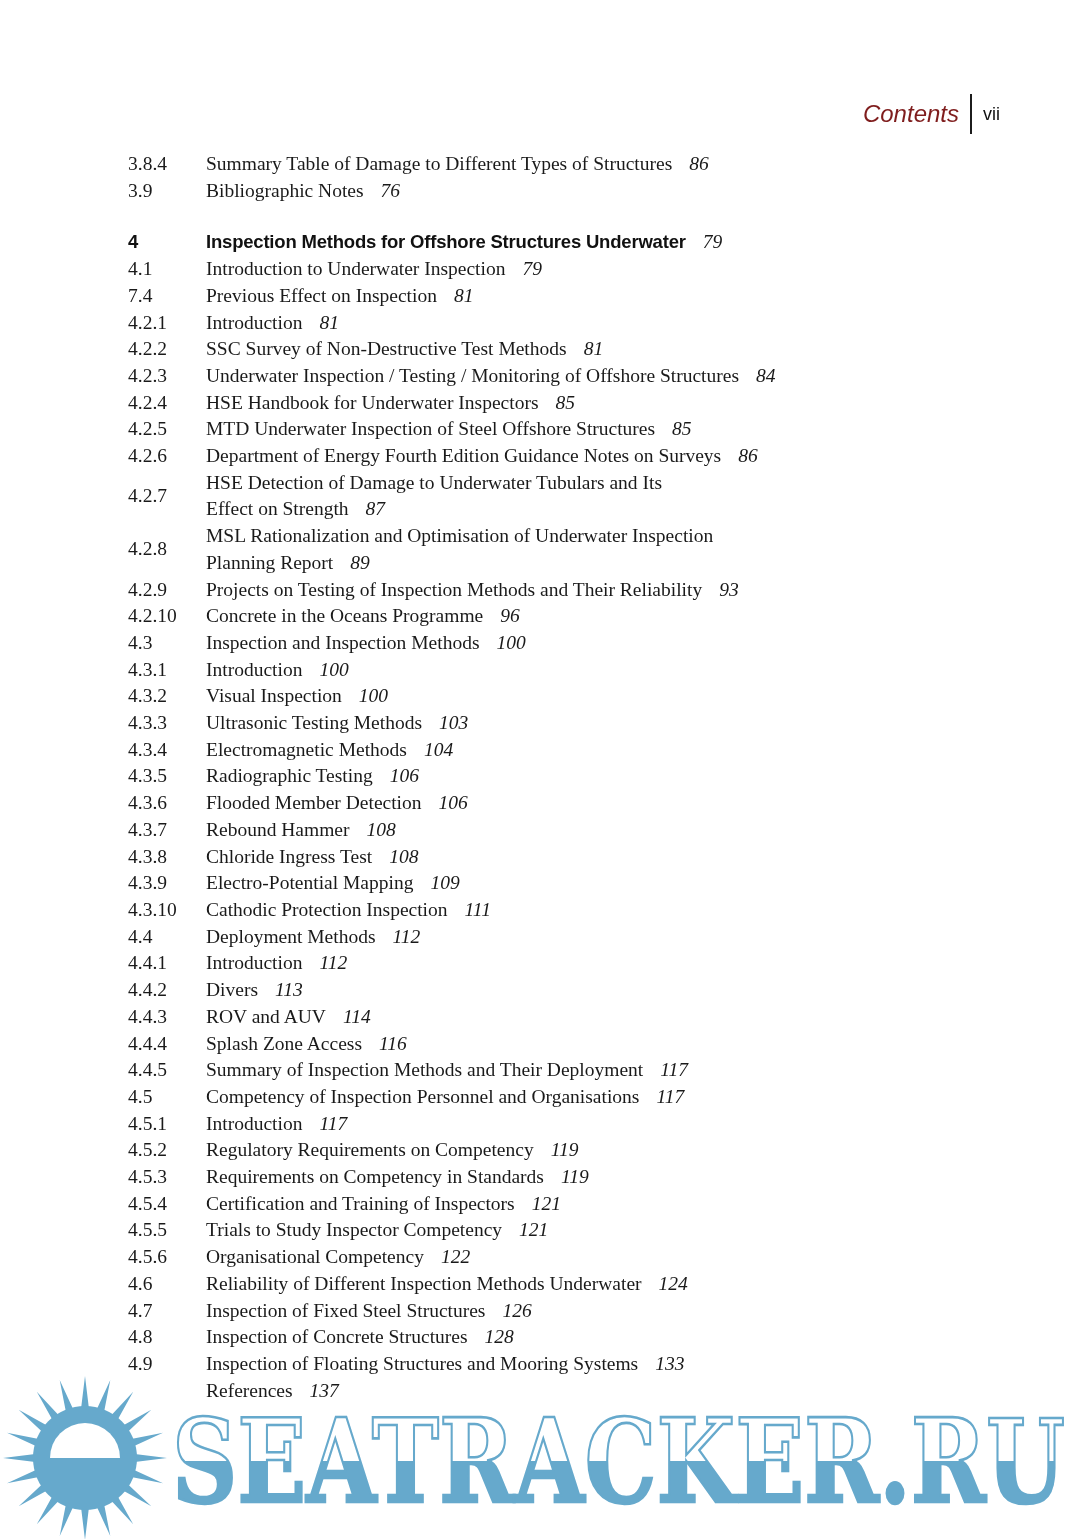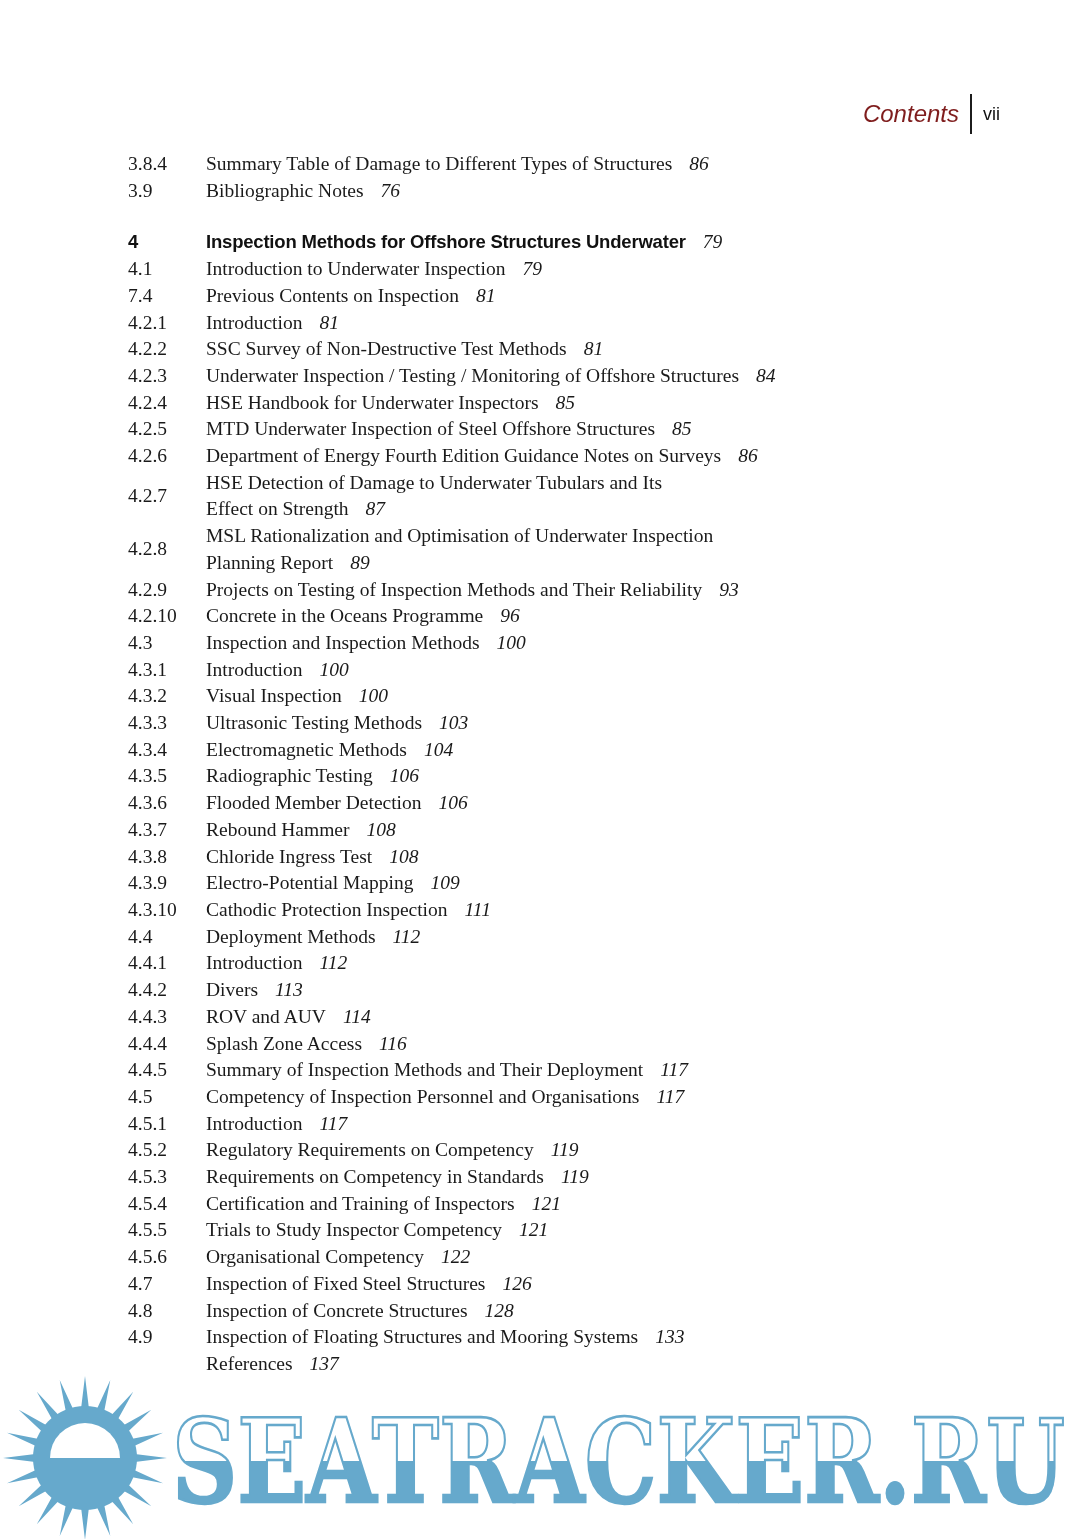--- a/index.html
+++ b/index.html
@@ -135,21 +135,21 @@
   </div>
     <div class="toc-row">
     <span class="num">4.1</span>
     <span class="entry-body">
         <div class="line"><span class="title-text">Introduction to Underwater Inspection</span><span class="page-num">79</span></div>
       </span>
   </div>
     <div class="toc-row">
     <span class="num">7.4</span>
     <span class="entry-body">
-        <div class="line"><span class="title-text">Previous Contents on Inspection</span><span class="page-num">81</span></div>
+        <div class="line"><span class="title-text">Previous Effect on Inspection</span><span class="page-num">81</span></div>
       </span>
   </div>
     <div class="toc-row">
     <span class="num">4.2.1</span>
     <span class="entry-body">
         <div class="line"><span class="title-text">Introduction</span><span class="page-num">81</span></div>
       </span>
   </div>
     <div class="toc-row">
     <span class="num">4.2.2</span>
@@ -345,20 +345,26 @@
         <div class="line"><span class="title-text">Trials to Study Inspector Competency</span><span class="page-num">121</span></div>
       </span>
   </div>
     <div class="toc-row">
     <span class="num">4.5.6</span>
     <span class="entry-body">
         <div class="line"><span class="title-text">Organisational Competency</span><span class="page-num">122</span></div>
       </span>
   </div>
     <div class="toc-row">
+    <span class="num">4.6</span>
+    <span class="entry-body">
+        <div class="line"><span class="title-text">Reliability of Different Inspection Methods Underwater</span><span class="page-num">124</span></div>
+      </span>
+  </div>
+    <div class="toc-row">
     <span class="num">4.7</span>
     <span class="entry-body">
         <div class="line"><span class="title-text">Inspection of Fixed Steel Structures</span><span class="page-num">126</span></div>
       </span>
   </div>
     <div class="toc-row">
     <span class="num">4.8</span>
     <span class="entry-body">
         <div class="line"><span class="title-text">Inspection of Concrete Structures</span><span class="page-num">128</span></div>
       </span>

